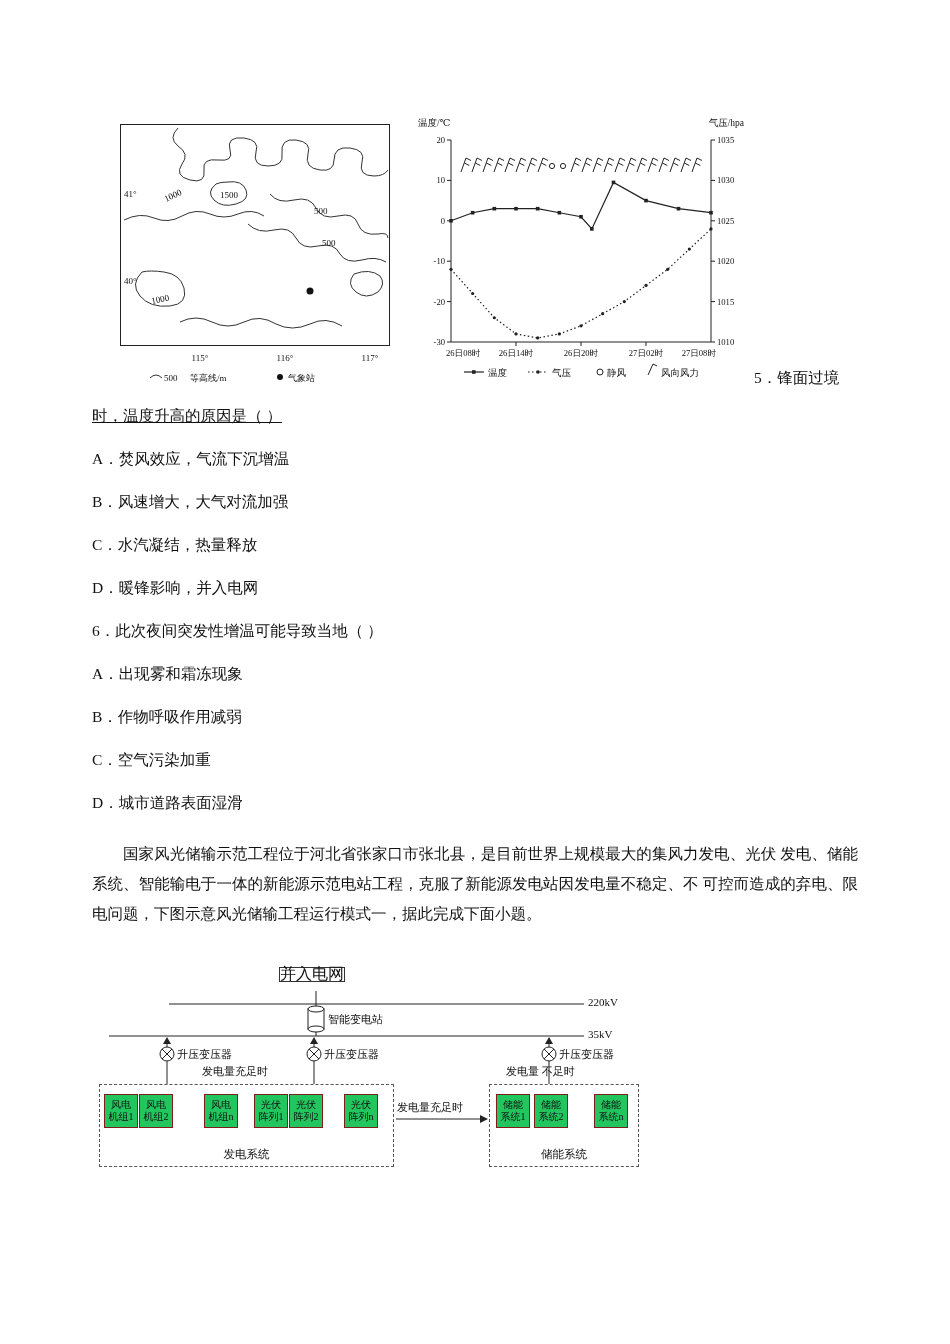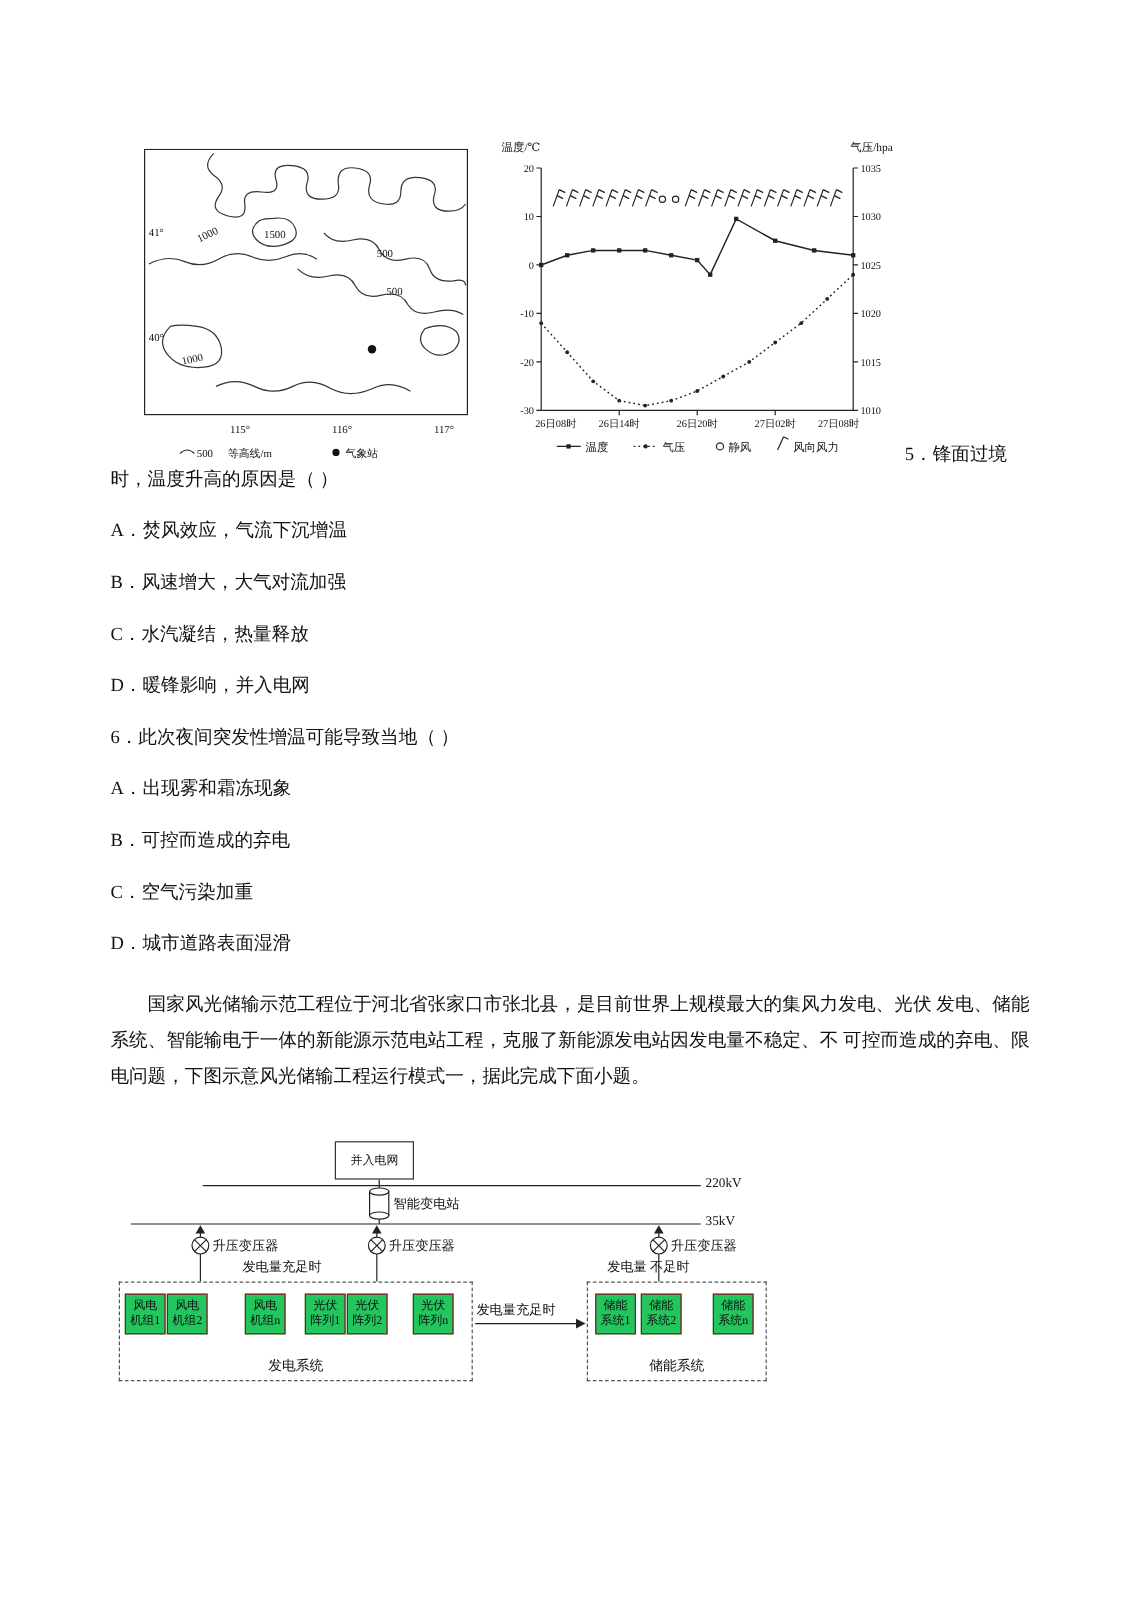--- a/index.html
+++ b/index.html
@@ -8,32 +8,32 @@
     font-family:"Liberation Serif","DejaVu Serif",serif;
     position:relative;overflow:hidden;
   }
   .page{padding:0 92px;}
   .figure-row{display:flex;align-items:flex-start;margin-top:116px;}
   .figure-row svg{flex:none;}
   .map-fig{margin-left:28px;margin-top:8px;}
   .chart-fig{margin-left:26px;margin-top:-4px;}
   .q5-lead{flex:none;align-self:flex-end;margin-left:8px;font-size:15.5px;white-space:nowrap;}
   .qline{font-size:15.5px;line-height:21px;margin:0 0 22px;}
-  .stem-rest{}
+  .stem-rest{margin-top:16px;text-decoration:underline;}
   .passage{font-size:15.5px;line-height:30px;margin:26px 0 0;text-indent:2em;text-align:justify;}
   svg text{fill:#111;}
   .mapsmall{font-size:9px;}
   .chartsmall{font-size:8.6px;}
   .chartlbl{font-size:9.5px;}
   
   .diagram{position:relative;width:610px;height:220px;margin:30px 0 0 2px;font-size:11px;}
   .diagram .abs{position:absolute;}
   .d-box{position:absolute;border:1px solid #333;box-sizing:border-box;
          display:flex;align-items:center;justify-content:center;text-align:center;background:#fff;}
-  .grid-box{left:185px;top:8px;width:66px;height:32px;font-size:10px;}
+  .grid-box{left:185px;top:8px;width:66px;height:15px;font-size:16px;}
   .dash-box{position:absolute;border:1px dashed #555;box-sizing:border-box;}
   .gen-box{left:5px;top:125px;width:295px;height:83px;}
   .sto-box{left:395px;top:125px;width:150px;height:83px;}
   .unit{position:absolute;width:34px;height:34px;border:1px solid #7f1d1d;box-sizing:border-box;
         font-size:10px;line-height:12px;display:flex;align-items:center;justify-content:center;
         text-align:center;white-space:pre-line;background:#22c55e;}
   .sys-label{position:absolute;top:188px;text-align:center;font-size:11.5px;}
   .small-label{position:absolute;font-size:11px;white-space:nowrap;}
 </style>
 </head>
@@ -190,21 +190,21 @@
   </div>
 
   <p class="qline stem-rest">时，温度升高的原因是（ ）</p>
   <p class="qline">A．焚风效应，气流下沉增温</p>
   <p class="qline">B．风速增大，大气对流加强</p>
   <p class="qline">C．水汽凝结，热量释放</p>
   <p class="qline">D．暖锋影响，并入电网</p>
 
   <p class="qline">6．此次夜间突发性增温可能导致当地（ ）</p>
   <p class="qline">A．出现雾和霜冻现象</p>
-  <p class="qline">B．可控而造成的弃电</p>
+  <p class="qline">B．作物呼吸作用减弱</p>
   <p class="qline">C．空气污染加重</p>
   <p class="qline">D．城市道路表面湿滑</p>
 
   <p class="passage">国家风光储输示范工程位于河北省张家口市张北县，是目前世界上规模最大的集风力发电、光伏 发电、储能系统、智能输电于一体的新能源示范电站工程，克服了新能源发电站因发电量不稳定、不 可控而造成的弃电、限电问题，下图示意风光储输工程运行模式一，据此完成下面小题。</p>
 
   <div class="diagram">
     <svg class="abs" style="left:0;top:0" width="610" height="220" viewBox="0 0 610 220">
       <g stroke="#222" stroke-width="1" fill="none">
         <line x1="222" y1="32" x2="222" y2="48"></line>
         <line x1="75" y1="45" x2="490" y2="45"></line>

